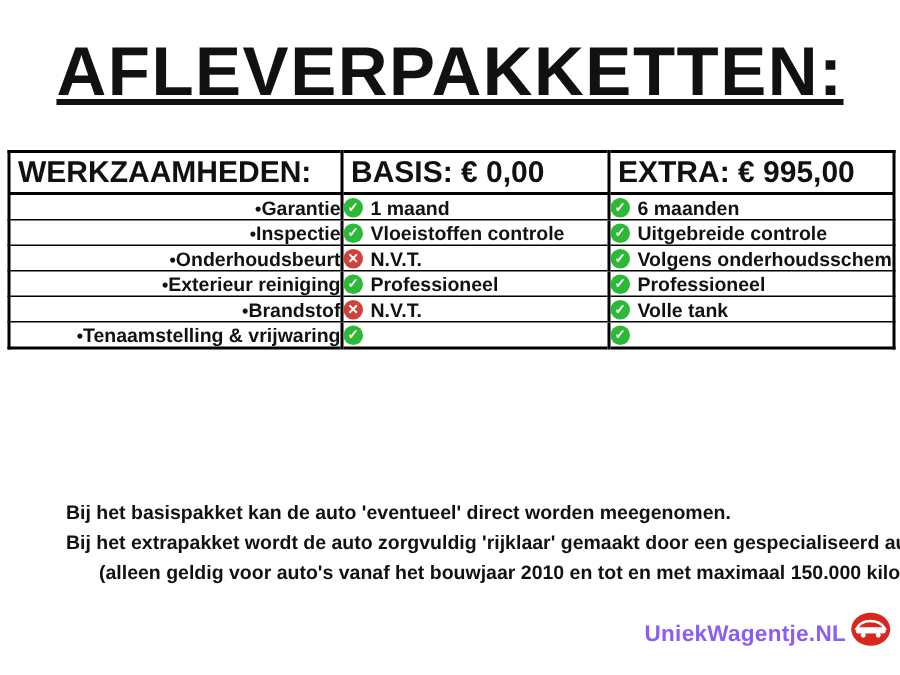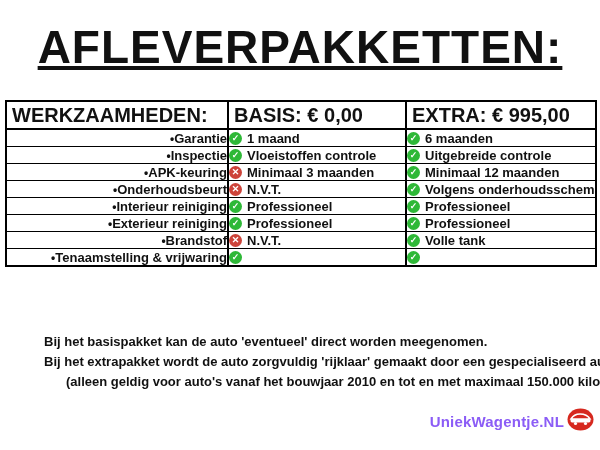--- a/index.html
+++ b/index.html
@@ -113,33 +113,23 @@
         <td class="label-cell"><span class="bullet">•</span><span>Garantie</span></td>
         <td class="value-cell col-sep"><span class="status-icon status-check">✓</span><span>1 maand</span></td>
         <td class="value-cell col-sep"><span class="status-icon status-check">✓</span><span>6 maanden</span></td>
       </tr>
       <tr>
         <td class="label-cell"><span class="bullet">•</span><span>Inspectie</span></td>
         <td class="value-cell col-sep"><span class="status-icon status-check">✓</span><span>Vloeistoffen controle</span></td>
         <td class="value-cell col-sep"><span class="status-icon status-check">✓</span><span>Uitgebreide controle</span></td>
       </tr>
       <tr>
-        <td class="label-cell"><span class="bullet">•</span><span>APK-keuring</span></td>
-        <td class="value-cell col-sep"><span class="status-icon status-cross">✕</span><span>Minimaal 3 maanden</span></td>
-        <td class="value-cell col-sep"><span class="status-icon status-check">✓</span><span>Minimaal 12 maanden</span></td>
-      </tr>
-      <tr>
         <td class="label-cell"><span class="bullet">•</span><span>Onderhoudsbeurt</span></td>
         <td class="value-cell col-sep"><span class="status-icon status-cross">✕</span><span>N.V.T.</span></td>
         <td class="value-cell col-sep"><span class="status-icon status-check">✓</span><span>Volgens onderhoudsschema</span></td>
-      </tr>
-      <tr>
-        <td class="label-cell"><span class="bullet">•</span><span>Interieur reiniging</span></td>
-        <td class="value-cell col-sep"><span class="status-icon status-check">✓</span><span>Professioneel</span></td>
-        <td class="value-cell col-sep"><span class="status-icon status-check">✓</span><span>Professioneel</span></td>
       </tr>
       <tr>
         <td class="label-cell"><span class="bullet">•</span><span>Exterieur reiniging</span></td>
         <td class="value-cell col-sep"><span class="status-icon status-check">✓</span><span>Professioneel</span></td>
         <td class="value-cell col-sep"><span class="status-icon status-check">✓</span><span>Professioneel</span></td>
       </tr>
       <tr>
         <td class="label-cell"><span class="bullet">•</span><span>Brandstof</span></td>
         <td class="value-cell col-sep"><span class="status-icon status-cross">✕</span><span>N.V.T.</span></td>
         <td class="value-cell col-sep"><span class="status-icon status-check">✓</span><span>Volle tank</span></td>

